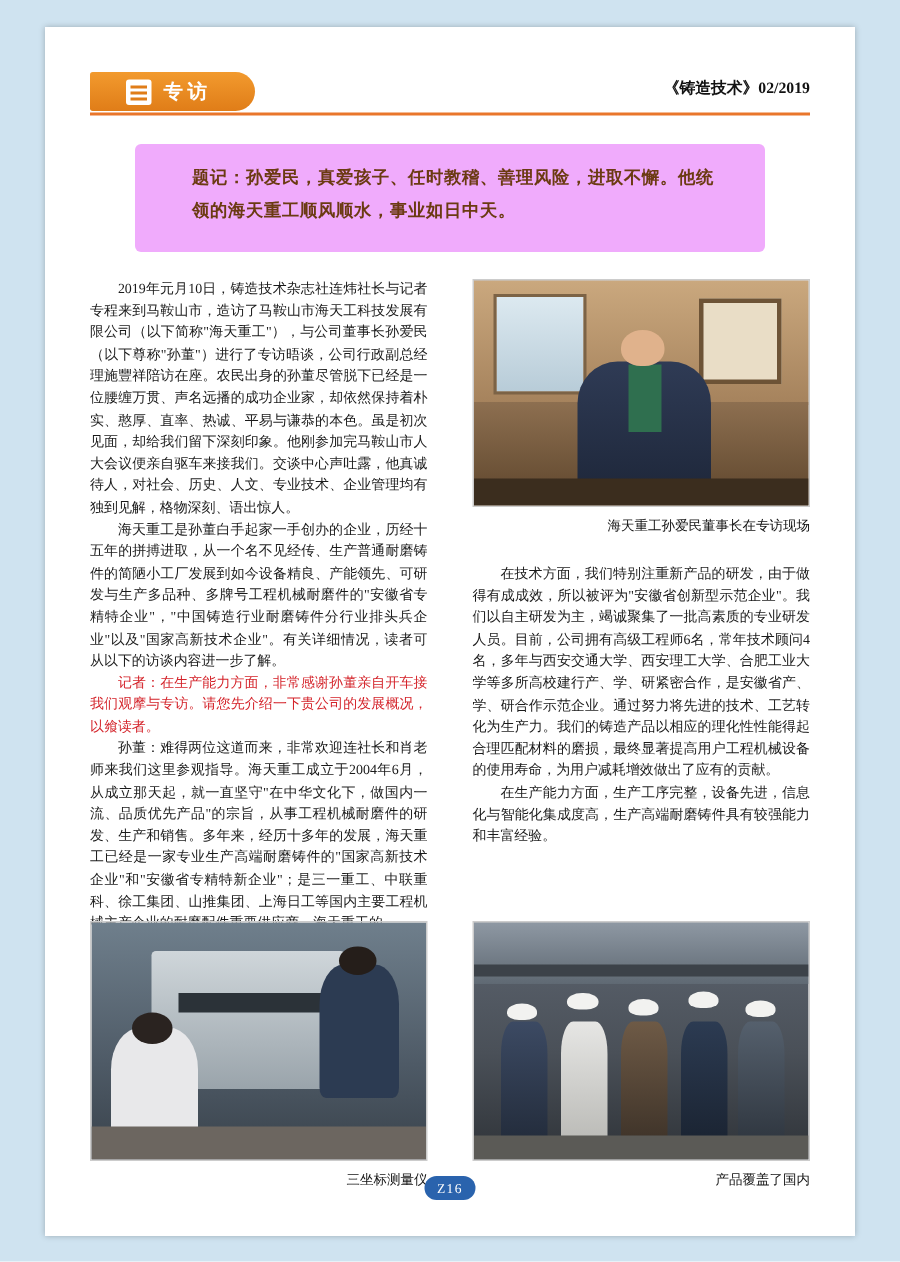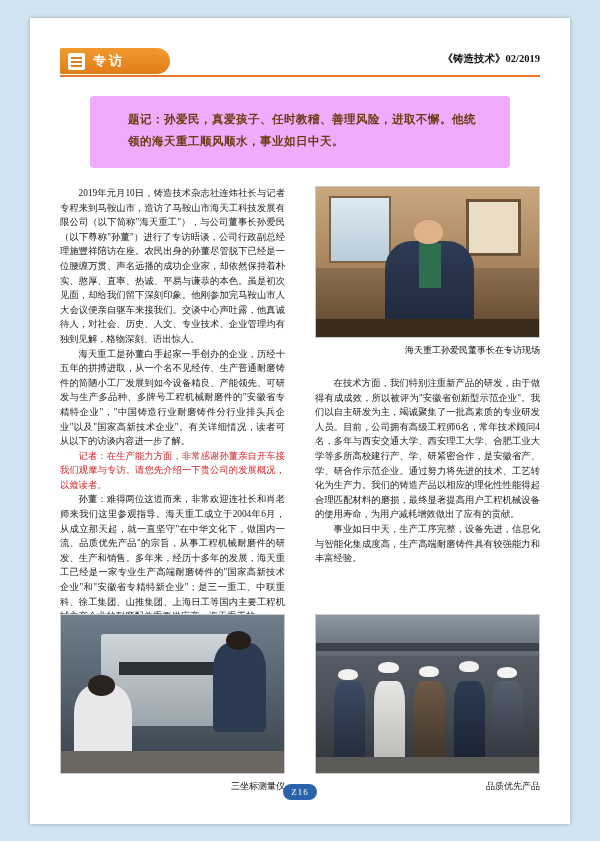--- a/index.html
+++ b/index.html
@@ -33,21 +33,21 @@
   .header-band {
     position: absolute;
     left: 30px;
     top: 0;
     width: 110px;
     height: 26px;
     background: linear-gradient(to bottom, #f29a2e, #e07d18);
     border-radius: 2px 14px 14px 2px;
     display: flex;
     align-items: center;
-    padding-left: 8px;
+    padding-left: 24px;
     box-sizing: border-box;
   }
   .header-icon {
     width: 17px;
     height: 17px;
     background: #ffffff;
     border-radius: 2px;
     position: relative;
     margin-right: 8px;
     flex: 0 0 auto;
@@ -288,21 +288,21 @@
 
   <div class="col col-left">
     <p>2019年元月10日，铸造技术杂志社连炜社长与记者专程来到马鞍山市，造访了马鞍山市海天工科技发展有限公司（以下简称"海天重工"），与公司董事长孙爱民（以下尊称"孙董"）进行了专访晤谈，公司行政副总经理施豐祥陪访在座。农民出身的孙董尽管脱下已经是一位腰缠万贯、声名远播的成功企业家，却依然保持着朴实、憨厚、直率、热诚、平易与谦恭的本色。虽是初次见面，却给我们留下深刻印象。他刚参加完马鞍山市人大会议便亲自驱车来接我们。交谈中心声吐露，他真诚待人，对社会、历史、人文、专业技术、企业管理均有独到见解，格物深刻、语出惊人。</p>
     <p>海天重工是孙董白手起家一手创办的企业，历经十五年的拼搏进取，从一个名不见经传、生产普通耐磨铸件的简陋小工厂发展到如今设备精良、产能领先、可研发与生产多品种、多牌号工程机械耐磨件的"安徽省专精特企业"，"中国铸造行业耐磨铸件分行业排头兵企业"以及"国家高新技术企业"。有关详细情况，读者可从以下的访谈内容进一步了解。</p>
     <p class="hl q-label">记者：在生产能力方面，非常感谢孙董亲自开车接我们观摩与专访。请您先介绍一下贵公司的发展概况，以飨读者。</p>
     <p>孙董：难得两位这道而来，非常欢迎连社长和肖老师来我们这里参观指导。海天重工成立于2004年6月，从成立那天起，就一直坚守"在中华文化下，做国内一流、品质优先产品"的宗旨，从事工程机械耐磨件的研发、生产和销售。多年来，经历十多年的发展，海天重工已经是一家专业生产高端耐磨铸件的"国家高新技术企业"和"安徽省专精特新企业"；是三一重工、中联重科、徐工集团、山推集团、上海日工等国内主要工程机械主产企业的耐磨配件重要供应商。海天重工的</p>
   </div>
 
   <div class="col col-right">
     <p>在技术方面，我们特别注重新产品的研发，由于做得有成成效，所以被评为"安徽省创新型示范企业"。我们以自主研发为主，竭诚聚集了一批高素质的专业研发人员。目前，公司拥有高级工程师6名，常年技术顾问4名，多年与西安交通大学、西安理工大学、合肥工业大学等多所高校建行产、学、研紧密合作，是安徽省产、学、研合作示范企业。通过努力将先进的技术、工艺转化为生产力。我们的铸造产品以相应的理化性性能得起合理匹配材料的磨损，最终显著提高用户工程机械设备的使用寿命，为用户减耗增效做出了应有的贡献。</p>
-    <p>事业如日中天，生产工序完整，设备先进，信息化与智能化集成度高，生产高端耐磨铸件具有较强能力和丰富经验。</p>
+    <p>在生产能力方面，生产工序完整，设备先进，信息化与智能化集成度高，生产高端耐磨铸件具有较强能力和丰富经验。</p>
   </div>
 
   <div class="photo" id="photo-interview">
     <div class="wall"></div>
     <div class="window"></div>
     <div class="frame"></div>
     <div class="sofa"></div>
     <div class="person-body"></div>
     <div class="person-shirt"></div>
     <div class="person-head"></div>
@@ -329,17 +329,17 @@
     <div class="person" style="left:26%; background:linear-gradient(180deg,#e6e6e4,#b9b9b5);"></div>
     <div class="helmet" style="left:28%; top:30%;"></div>
     <div class="person" style="left:44%; background:linear-gradient(180deg,#6e5a46,#3d3228);"></div>
     <div class="helmet" style="left:46%; top:32%;"></div>
     <div class="person" style="left:62%; background:linear-gradient(180deg,#2c3b52,#1a2331);"></div>
     <div class="helmet" style="left:64%; top:29%;"></div>
     <div class="person" style="left:79%; background:linear-gradient(180deg,#55606d,#2e353e);"></div>
     <div class="helmet" style="left:81%; top:33%;"></div>
     <div class="floor2"></div>
   </div>
-  <div class="caption" style="left:285px; top:762px; width:225px;">品质优先产品</div>
+  <div class="caption" style="left:285px; top:762px; width:225px;">产品覆盖了国内</div>
 
   <div class="folio">Z16</div>
 
 </div>
 
 </body></html>

